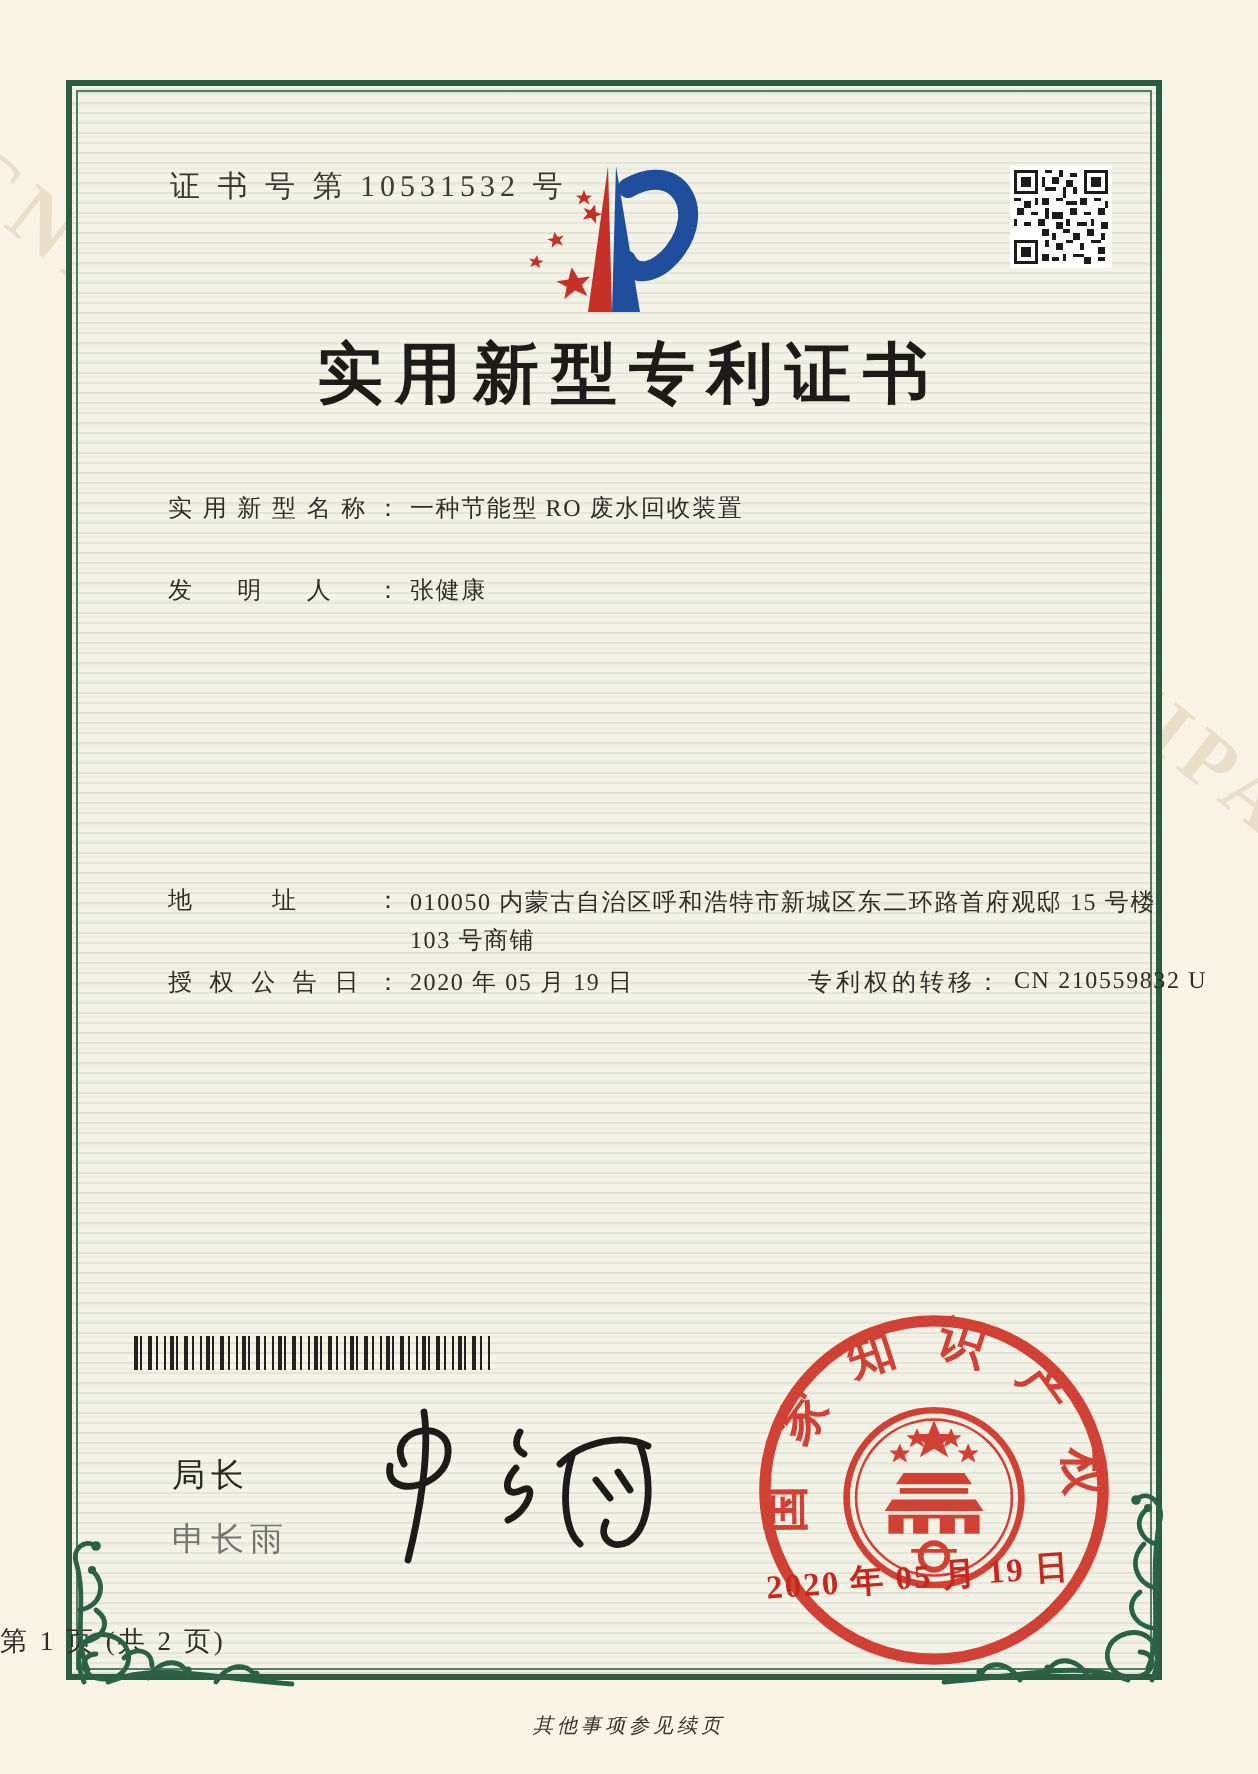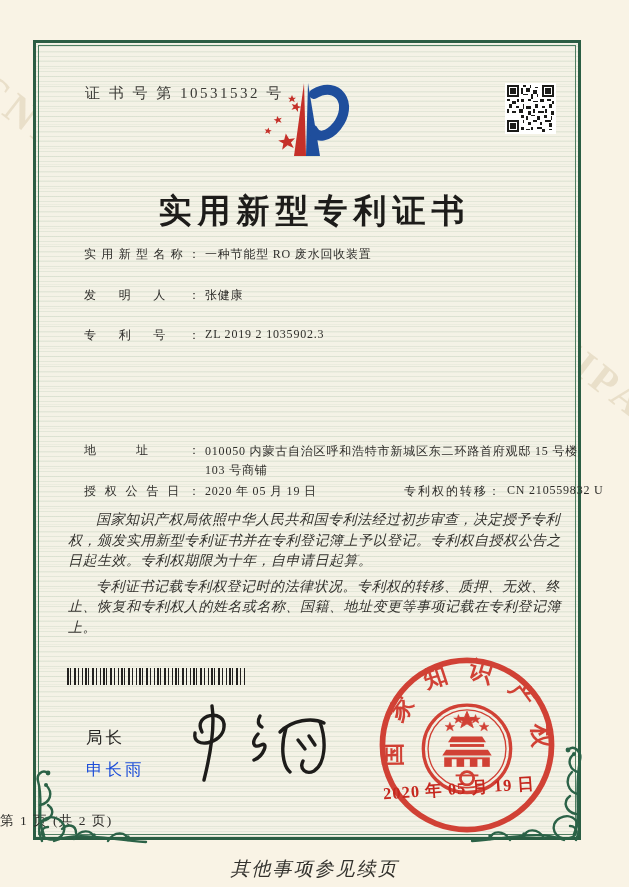--- a/index.html
+++ b/index.html
@@ -23,21 +23,21 @@
   .wm{
     position:absolute; transform:rotate(38deg); transform-origin:left top;
     font-weight:bold; letter-spacing:5px; color:rgba(198,180,142,.32);
     font-family:"Liberation Serif","DejaVu Serif",serif; pointer-events:none;
   }
   .cert-no{position:absolute; left:74px; top:84px; font-size:15px; letter-spacing:2.5px; color:#3b3a36;margin-left:11px;}
   .logo{position:absolute; left:256px; top:78px; width:100px; height:88px;}
   .qr{position:absolute; left:505px; top:83px; width:51px; height:51px;}
   .title{
     position:absolute; left:0; top:165px; width:629px; text-align:center;
-    font-size:33px; font-weight:bold; letter-spacing:6px; color:#1d1c1a;margin-top:24px;
+    font-size:33px; font-weight:bold; letter-spacing:6px; color:#1d1c1a;
   }
   .field{position:absolute; left:52px; font-size:12px; letter-spacing:.8px; white-space:nowrap;margin-left:32px;}
   .flabel{
     display:inline-block; width:116px; text-align:justify; text-align-last:justify;
     vertical-align:top; letter-spacing:0;
   }
   .fvalue{display:inline-block; vertical-align:top; margin-left:5px;}
   .field.addr{white-space:normal; width:512px;}
   .field.addr .fvalue{width:380px; line-height:19px;}
   .flabel2{display:inline-block; letter-spacing:2px;}
@@ -48,29 +48,29 @@
   }
   .paras p{margin:0 0 5px 0; text-indent:2em; letter-spacing:.5px;}
   .barcode{
     position:absolute; left:67px; top:668px; width:178px; height:17px;
     background:
       repeating-linear-gradient(90deg,#22211f 0 2px,transparent 2px 3px,#22211f 3px 4px,
         transparent 4px 7px,#22211f 7px 9px,transparent 9px 11px,
         #22211f 11px 12px,transparent 12px 15px,#22211f 15px 16px,transparent 16px 18px);
   }
   .issuer-role{position:absolute; left:86px; top:727px; font-size:16.5px; letter-spacing:3px; color:#292825;}
-  .issuer-name{position:absolute; left:86px; top:759px; font-size:16.5px; letter-spacing:3px; color:#1d4ed8;}
+  .issuer-name{position:absolute; left:86px; top:759px; font-size:16.5px; letter-spacing:3px; color:#737373;}
   .signature{position:absolute; left:172px; top:700px; width:178px; height:92px;}
   .seal{position:absolute; left:372px; top:650px; width:190px; height:190px; z-index:3; opacity:.94;}
   .seal-date{
     position:absolute; left:383px; top:778px; z-index:4; transform:rotate(-4deg);
     color:#c6281f; font-size:16.5px; letter-spacing:1px; font-weight:bold; white-space:nowrap;
   }
   .page-info{position:absolute; left:0; top:812px; width:536px; font-size:13.5px; letter-spacing:1.5px;}
-  .cont-note{position:absolute; left:0; top:856px; width:629px; text-align:center; font-size:19px; letter-spacing:2px; font-style:italic; color:#33322e;font-family:Liberation Mono, monospace;}
+  .cont-note{position:absolute; left:0; top:856px; width:629px; text-align:center; font-size:10px; letter-spacing:2px; font-style:italic; color:#33322e;font-family:Liberation Mono, monospace;}
   .flourish{position:absolute; z-index:1;}
   .flourish.left{left:34px; top:765px; width:118px; height:80px;}
   .flourish.right{left:466px; top:742px; width:118px; height:102px; transform:scaleX(-1);}
 </style>
 </head>
 <body>
 
 <div class="page">
 
   <div class="wm" style="left:-4px; top:62px; font-size:42px;">CNIPA</div>
@@ -167,37 +167,30 @@
   </svg>
 
   <div class="title">实用新型专利证书</div>
 
   <div class="field" style="top:246px">
     <span class="flabel">实用新型名称：</span><span class="fvalue">一种节能型 RO 废水回收装置</span>
   </div>
   <div class="field" style="top:287px">
     <span class="flabel">发明人：</span><span class="fvalue">张健康</span>
   </div>
-  <div class="field" style="top:327px">
-    <span class="flabel">专利号：</span><span class="fvalue">ZL 2019 2 1035902.3</span>
-  </div>
   <div class="field addr" style="top:442px">
     <span class="flabel">地址：</span><span class="fvalue">010050 内蒙古自治区呼和浩特市新城区东二环路首府观邸 15 号楼 103 号商铺</span>
   </div>
   <div class="field" style="top:483px; width:512px">
     <span class="flabel">授权公告日：</span><span class="fvalue">2020 年 05 月 19 日</span>
     <span class="grant2">
       <span class="flabel2">专利权的转移：</span><span class="fvalue">CN 210559832 U</span>
     </span>
   </div>
 
-  <div class="paras">
-    <p>国家知识产权局依照中华人民共和国专利法经过初步审查，决定授予专利权，颁发实用新型专利证书并在专利登记簿上予以登记。专利权自授权公告之日起生效。专利权期限为十年，自申请日起算。</p>
-    <p>专利证书记载专利权登记时的法律状况。专利权的转移、质押、无效、终止、恢复和专利权人的姓名或名称、国籍、地址变更等事项记载在专利登记簿上。</p>
-  </div>
 
   <div class="barcode"></div>
 
   <svg class="flourish left" viewBox="0 0 118 80">
     <g fill="none" stroke="#2b6247" stroke-width="2.4" stroke-linecap="round">
       <path d="M8,76 C0,58 12,48 24,54 C36,60 30,78 14,74 C6,72 6,62 14,62"></path>
       <path d="M10,70 C2,52 10,36 4,16 C2,10 8,4 14,8"></path>
       <path d="M6,40 C16,38 20,28 12,20"></path>
       <path d="M8,56 C18,54 22,46 14,40"></path>
       <path d="M20,76 C44,66 70,74 112,77"></path>

